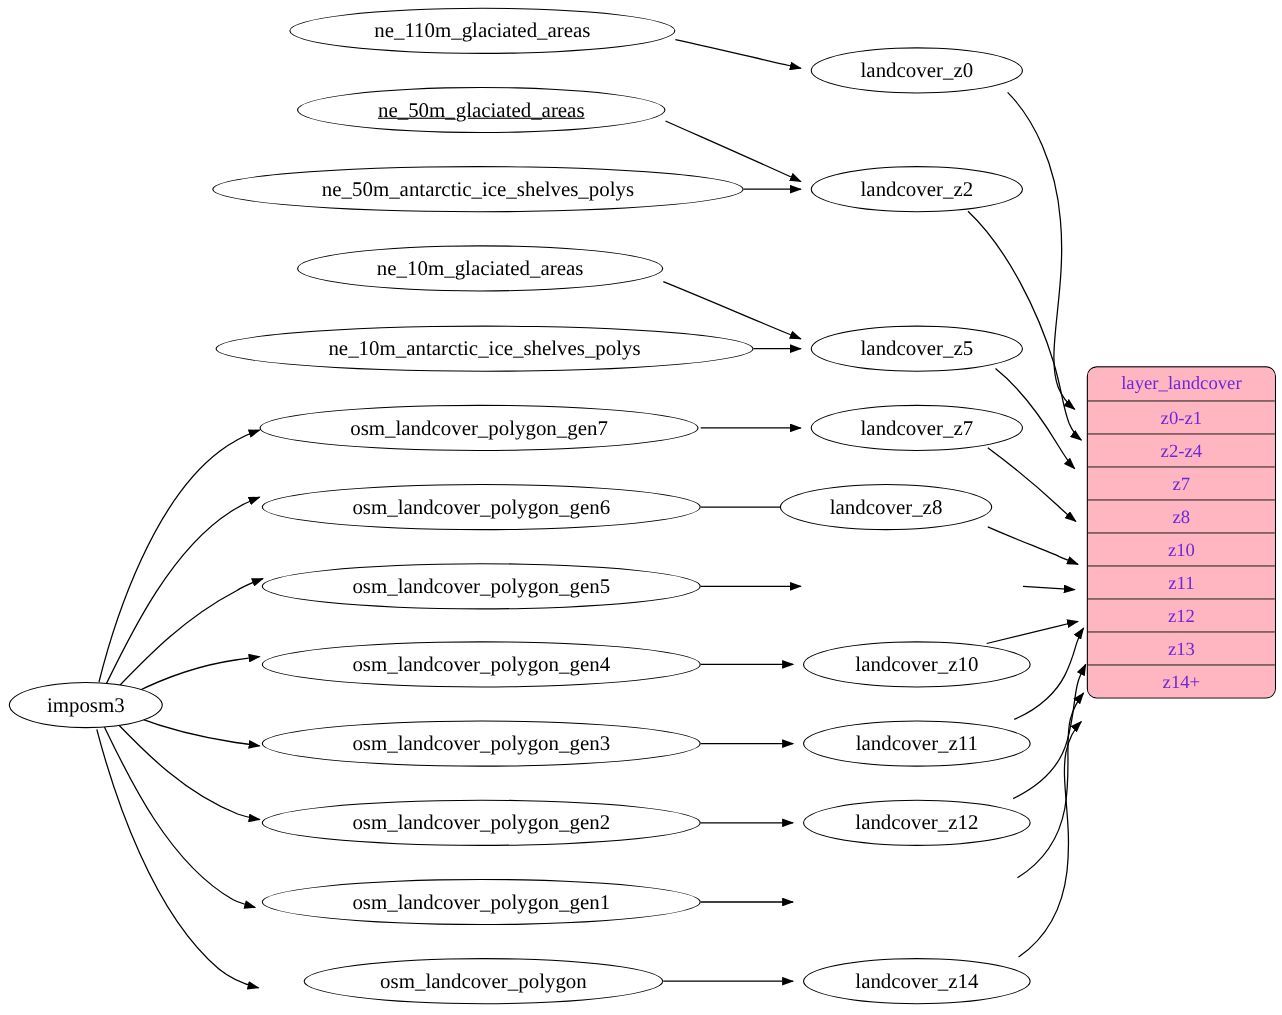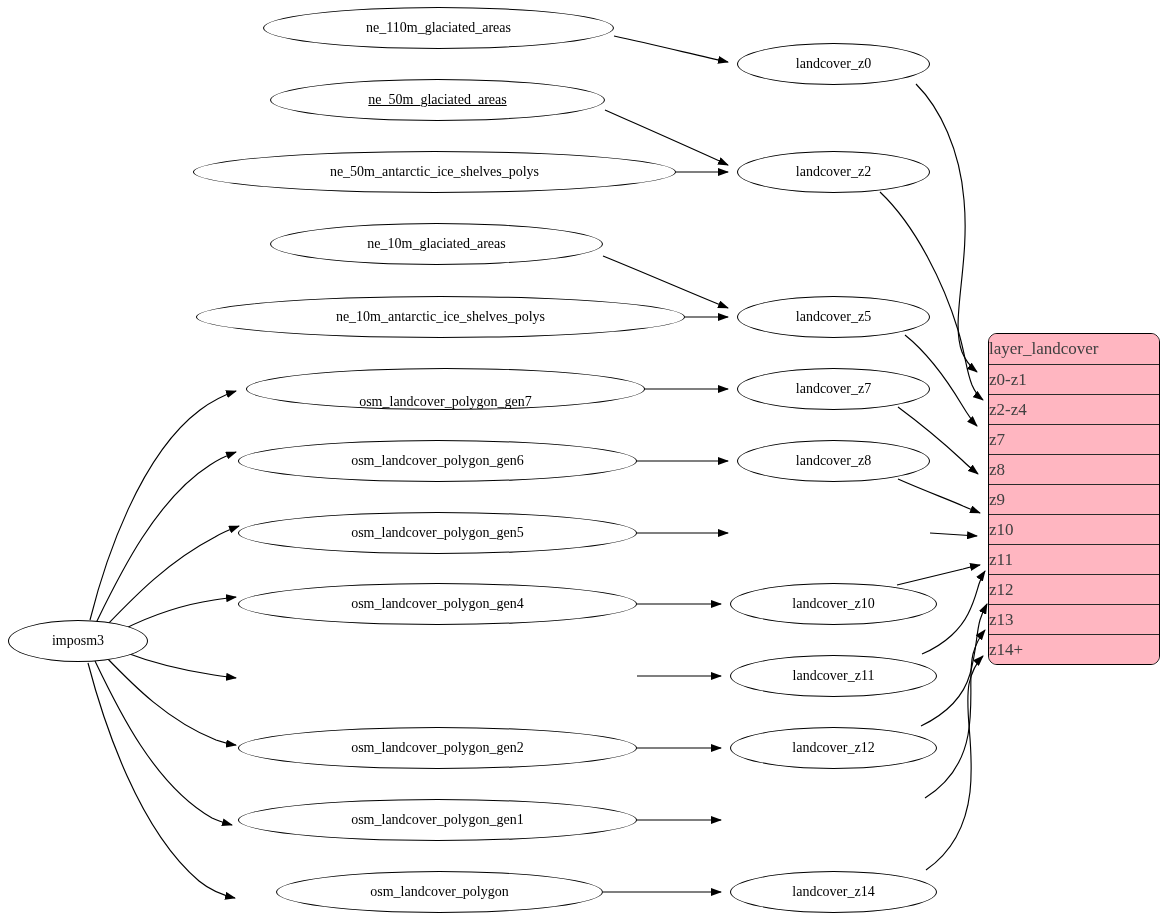--- a/index.html
+++ b/index.html
@@ -12,43 +12,43 @@
   }
   #edges{position:absolute;left:0;top:0;width:1165px;height:923px;}
   .node{
     position:absolute;
     display:flex;align-items:center;justify-content:center;
     box-sizing:border-box;
     border:1.1px solid #000000;
     border-radius:50%;
     background:#ffffff;
     color:#000000;
-    font-size:14px;
+    font-size:19px;
     line-height:1;
     white-space:nowrap;
     z-index:2;
   }
   .table-box{
     position:absolute;
     left:988px;top:333px;
     width:172px;
     box-sizing:border-box;
     border:1.2px solid #000000;
     border-radius:9px;
     background:#FFB6C1;
     overflow:hidden;
     z-index:3;
   }
   .table-header,
   .table-row{
     box-sizing:border-box;
     height:30px;
-    display:flex;align-items:center;justify-content:flex-start;
+    display:flex;align-items:center;justify-content:center;
     font-size:17px;
-    color:#404040;
+    color:#6d28d9;
     background:#FFB6C1;
     white-space:nowrap;
   }
   .table-header{height:30px;}
   .table-row{border-top:1.2px solid #2b2b2b;}
 </style>
 </head>
 <body>
 
 <div id="stage">
@@ -106,32 +106,35 @@
   </div>
   <div class="node" style="left:193px;top:151px;width:483px;height:42px;">
     <span>ne_50m_antarctic_ice_shelves_polys</span>
   </div>
   <div class="node" style="left:270px;top:223px;width:333px;height:42px;">
     <span>ne_10m_glaciated_areas</span>
   </div>
   <div class="node" style="left:196px;top:296px;width:489px;height:42px;">
     <span>ne_10m_antarctic_ice_shelves_polys</span>
   </div>
-  <div class="node" style="left:246px;top:368px;width:399px;height:42px;align-items:flex-end;">
+  <div class="node" style="left:236px;top:368px;width:399px;height:42px;">
     <span>osm_landcover_polygon_gen7</span>
   </div>
   <div class="node" style="left:238px;top:440px;width:399px;height:42px;">
     <span>osm_landcover_polygon_gen6</span>
   </div>
   <div class="node" style="left:238px;top:512px;width:399px;height:42px;">
     <span>osm_landcover_polygon_gen5</span>
   </div>
   <div class="node" style="left:238px;top:583px;width:399px;height:42px;">
     <span>osm_landcover_polygon_gen4</span>
   </div>
+  <div class="node" style="left:238px;top:655px;width:399px;height:42px;">
+    <span>osm_landcover_polygon_gen3</span>
+  </div>
   <div class="node" style="left:238px;top:727px;width:399px;height:42px;">
     <span>osm_landcover_polygon_gen2</span>
   </div>
   <div class="node" style="left:238px;top:799px;width:399px;height:42px;font-family:Liberation Serif, serif;">
     <span>osm_landcover_polygon_gen1</span>
   </div>
   <div class="node" style="left:276px;top:871px;width:327px;height:42px;">
     <span>osm_landcover_polygon</span>
   </div>
 
@@ -144,21 +147,21 @@
   </div>
   <div class="node" style="left:737px;top:151px;width:193px;height:42px;">
     <span>landcover_z2</span>
   </div>
   <div class="node" style="left:737px;top:296px;width:193px;height:42px;justify-content:center;">
     <span>landcover_z5</span>
   </div>
   <div class="node" style="left:737px;top:368px;width:193px;height:42px;">
     <span>landcover_z7</span>
   </div>
-  <div class="node" style="left:737px;top:440px;width:193px;height:42px;">
+  <div class="node" style="left:709px;top:440px;width:193px;height:42px;">
     <span>landcover_z8</span>
   </div>
   <div class="node" style="left:730px;top:583px;width:207px;height:42px;">
     <span>landcover_z10</span>
   </div>
   <div class="node" style="left:730px;top:655px;width:207px;height:42px;">
     <span>landcover_z11</span>
   </div>
   <div class="node" style="left:730px;top:727px;width:207px;height:42px;">
     <span>landcover_z12</span>
@@ -177,23 +180,20 @@
     <div class="table-row">
       <span>z2-z4</span>
     </div>
     <div class="table-row">
       <span>z7</span>
     </div>
     <div class="table-row">
       <span>z8</span>
     </div>
     <div class="table-row">
-      <span>z9</span>
-    </div>
-    <div class="table-row">
       <span>z10</span>
     </div>
     <div class="table-row">
       <span>z11</span>
     </div>
     <div class="table-row">
       <span>z12</span>
     </div>
     <div class="table-row">
       <span>z13</span>

